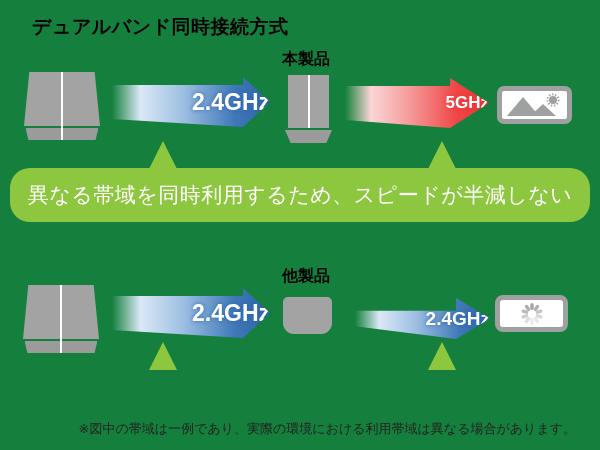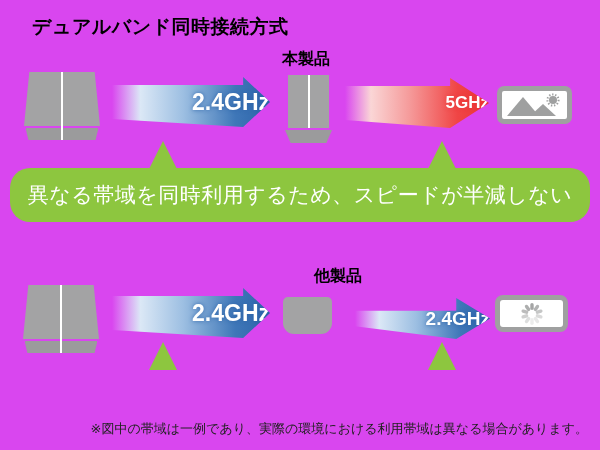--- a/index.html
+++ b/index.html
@@ -1,17 +1,17 @@
 <!DOCTYPE html>
 <html><head>
 <meta charset="utf-8">
 <style>
   html,body { margin:0; padding:0; background:#fff; }
   #canvas {
-    position:relative; width:600px; height:450px; background:#d946ef;
+    position:relative; width:600px; height:450px; background:#15803d;
     font-family:"Liberation Sans","DejaVu Sans",sans-serif; overflow:hidden;
   }
   .title {
     position:absolute; left:32px; font-size:19px; font-weight:bold; color:#000;
     letter-spacing:0.5px; white-space:nowrap;
   }
   .device-label {
     position:absolute; font-size:16px; font-weight:bold; color:#000; white-space:nowrap;
   }
   
@@ -79,21 +79,21 @@
   .pointer {
     position:absolute; width:28px; height:28px; background:#8dc63f;
     clip-path:polygon(50% 0, 100% 100%, 0 100%);
   }
   
   .frame-icon {
     position:absolute; background:#ffffff; border:5px solid #9fa0a0;
     border-radius:7px; display:flex; align-items:center; justify-content:center;
   }
   .footnote {
-    position:absolute; right:12px; top:420px; font-size:13px; color:#222;
+    position:absolute; right:24px; top:420px; font-size:13px; color:#222;
     white-space:nowrap;
   }
 </style>
 </head>
 <body>
 
 <div id="canvas">
 
   <div class="title" style="top:14px;">デュアルバンド同時接続方式</div>
 
@@ -137,21 +137,21 @@
   <div class="box3d" style="left:23px; top:285px;">
     <div class="top-face"></div>
     <div class="front-face"></div>
     <div class="mid-line"></div>
   </div>
 
   <div class="arrow arrow-big arrow-blue" style="left:112px; top:288px; width:158px; height:50px;">
     <span class="label" style="padding-left:38px;">2.4GHz</span>
   </div>
 
-  <div class="device-label" style="left:282px; top:266px;margin-left:32px;">他製品</div>
+  <div class="device-label" style="left:282px; top:266px;">他製品</div>
 
   <div class="pod" style="left:283px; top:297px;"></div>
 
   <div class="arrow arrow-small arrow-blue" style="left:355px; top:298px; width:135px; height:41px;">
     <span class="label" style="padding-left:39px;">2.4GHz</span>
   </div>
 
   <div class="frame-icon" style="left:495px; top:295px; width:63px; height:27px; border-width:5px; border-radius:8px;">
     <svg width="26" height="26" viewBox="-13 -13 26 26">
       <g fill="#9fa0a0">

